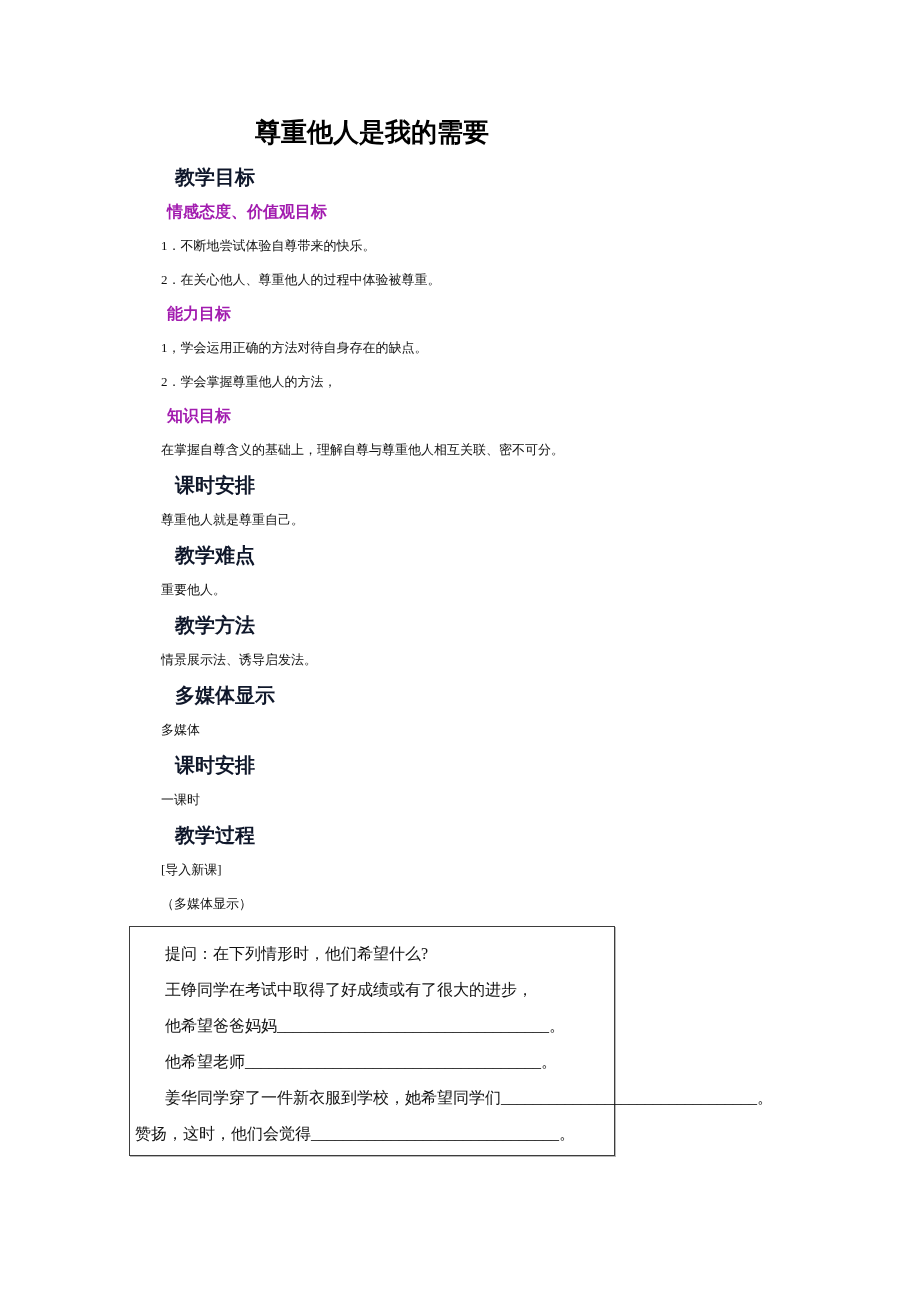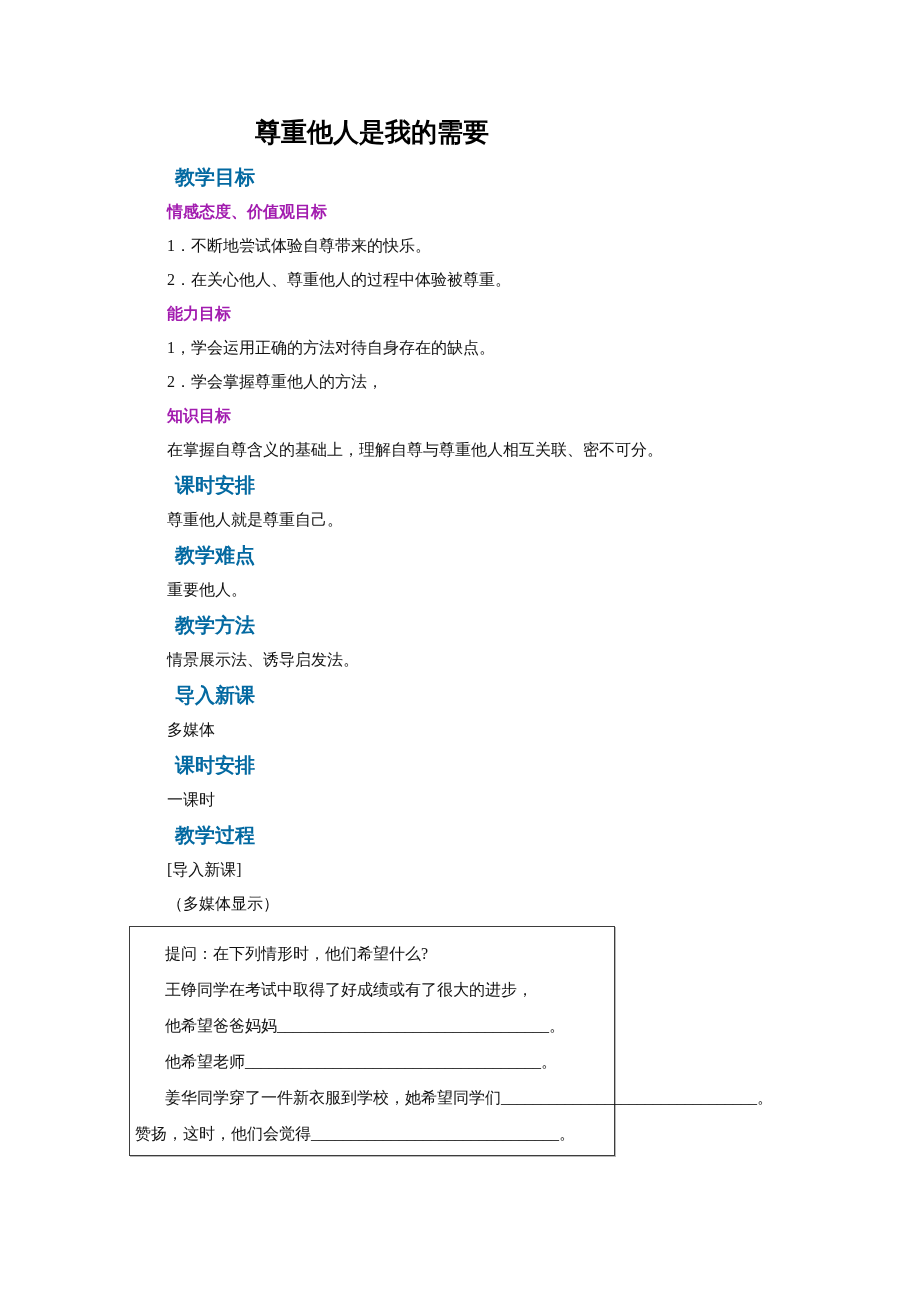--- a/index.html
+++ b/index.html
@@ -28,34 +28,34 @@
     text-align: center;
     color: #000000;
     margin: 0 0 12px 0;
   }
   .h1 {
     font-size: 20px;
     font-weight: bold;
     line-height: 27px;
     margin: 3px 0 9px 0;
     text-indent: 2em;
-    color: #0369a1;
+    color: #0f172a;
     white-space: nowrap;
   }
   .h2 {
     font-size: 16px;
     font-weight: bold;
     line-height: 23px;
     margin: 0 0 11px 0;
     text-indent: 2em;
     color: #a21caf;
     white-space: nowrap;
   }
   .p {
-    font-size: 16px;
+    font-size: 13px;
     line-height: 23px;
     margin: 0 0 11px 0;
     text-indent: 2em;
     white-space: nowrap;
   }
   .prompt-box {
     box-sizing: border-box;
     margin: 11px -6px 0 -6px;  
     border: 1px solid #3d3d3d;
     box-shadow: 1px 1px 0 rgba(0,0,0,0.28);
@@ -93,21 +93,21 @@
   <div class="p">1，学会运用正确的方法对待自身存在的缺点。</div>
   <div class="p">2．学会掌握尊重他人的方法，</div>
   <div class="h2">知识目标</div>
   <div class="p">在掌握自尊含义的基础上，理解自尊与尊重他人相互关联、密不可分。</div>
   <div class="h1">课时安排</div>
   <div class="p">尊重他人就是尊重自己。</div>
   <div class="h1">教学难点</div>
   <div class="p">重要他人。</div>
   <div class="h1">教学方法</div>
   <div class="p">情景展示法、诱导启发法。</div>
-  <div class="h1">导入新课</div>
+  <div class="h1">多媒体显示</div>
   <div class="p">多媒体</div>
   <div class="h1">课时安排</div>
   <div class="p">一课时</div>
   <div class="h1">教学过程</div>
   <div class="p">[导入新课]</div>
   <div class="p">（多媒体显示）</div>
 
   <div class="prompt-box">
     <div class="box-p">提问：在下列情形时，他们希望什么?</div>
     <div class="box-p">王铮同学在考试中取得了好成绩或有了很大的进步，</div>

